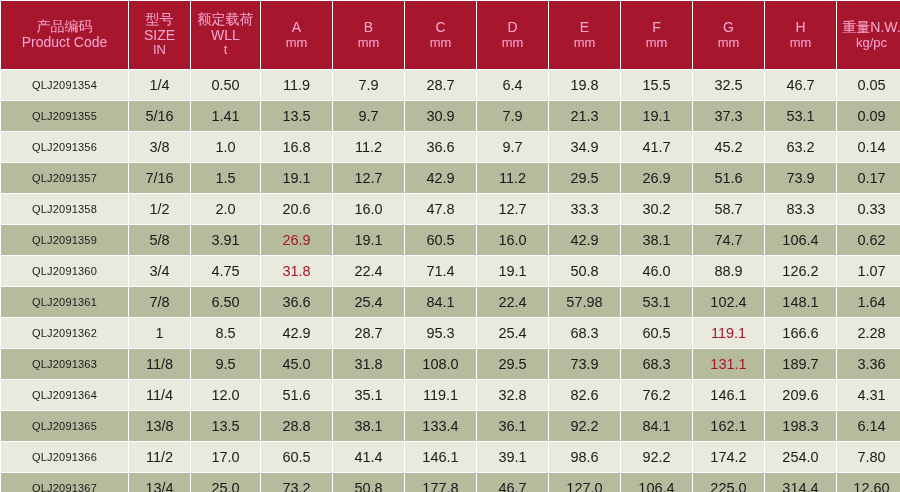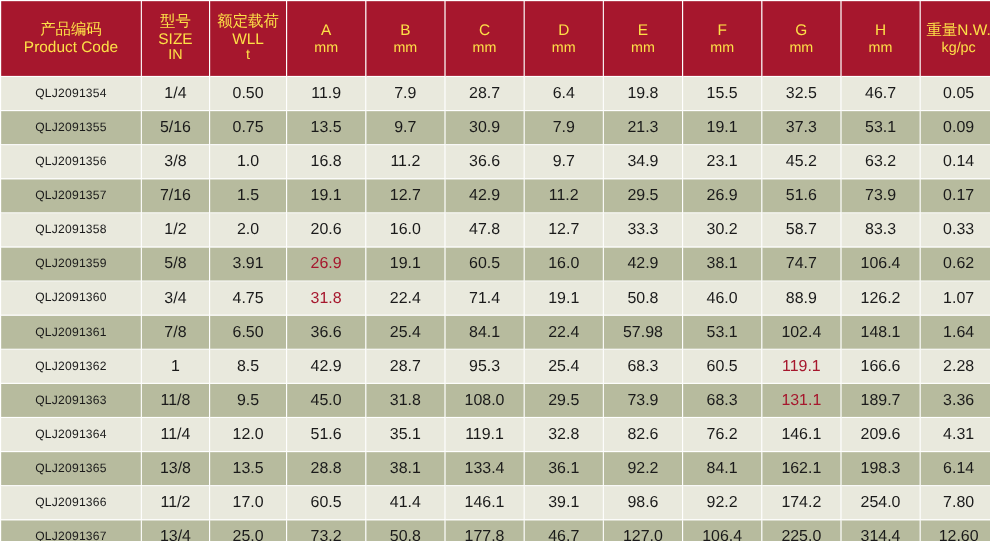--- a/index.html
+++ b/index.html
@@ -22,21 +22,21 @@
   #spec-table td, #spec-table th {
     border: 1px solid #ffffff;
     text-align: center;
     vertical-align: middle;
     padding: 0;
     font-weight: normal;
   }
   
   thead th {
     background: #a6172d;
-    color: #fde047;
+    color: #f9a8d4;
     font-size: 14px;
     line-height: 1.12;
     height: 68px;
   }
   thead th.code-col {
     font-size: 15px;
     font-weight: bold;
   }
   thead th .cn {
     display: block;
@@ -159,41 +159,41 @@
         <td>6.4</td>
         <td>19.8</td>
         <td>15.5</td>
         <td>32.5</td>
         <td>46.7</td>
         <td>0.05</td>
       </tr>
       <tr class="even">
         <td class="code">QLJ2091355</td>
         <td>5/16</td>
-        <td>0.75</td>
+        <td>1.41</td>
         <td>13.5</td>
         <td>9.7</td>
         <td>30.9</td>
         <td>7.9</td>
         <td>21.3</td>
         <td>19.1</td>
         <td>37.3</td>
         <td>53.1</td>
         <td>0.09</td>
       </tr>
       <tr class="odd">
         <td class="code">QLJ2091356</td>
         <td>3/8</td>
         <td>1.0</td>
         <td>16.8</td>
         <td>11.2</td>
         <td>36.6</td>
         <td>9.7</td>
         <td>34.9</td>
-        <td>23.1</td>
+        <td>41.7</td>
         <td>45.2</td>
         <td>63.2</td>
         <td>0.14</td>
       </tr>
       <tr class="even">
         <td class="code">QLJ2091357</td>
         <td>7/16</td>
         <td>1.5</td>
         <td>19.1</td>
         <td>12.7</td>

